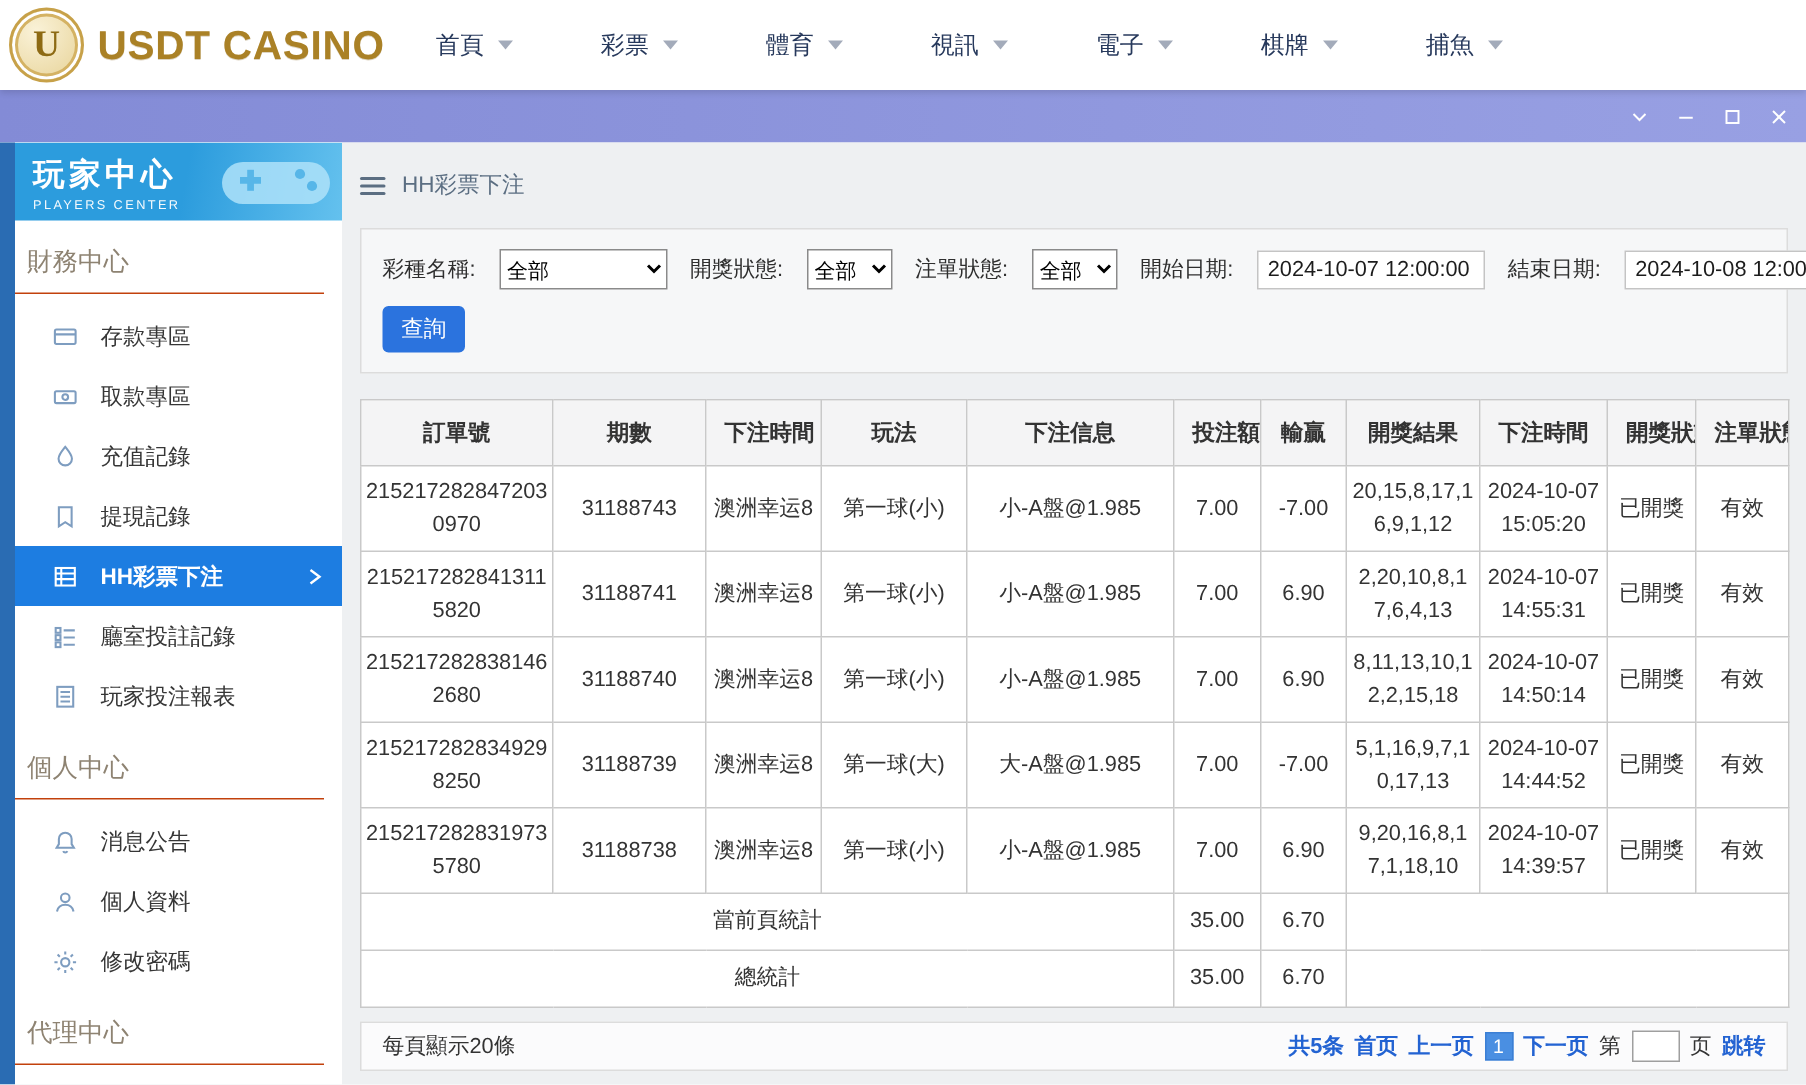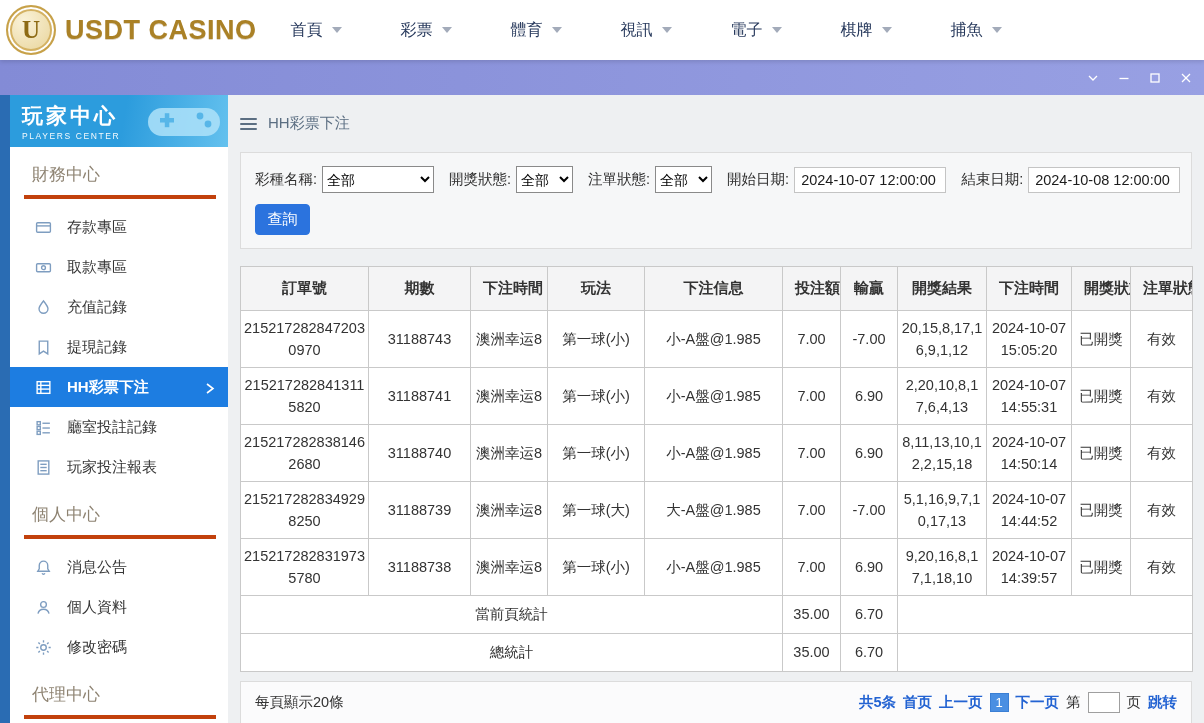--- a/index.html
+++ b/index.html
@@ -24,52 +24,52 @@
   
   .workspace{display:flex;height:628px;background:#eef0f2;}
   .left-strip{width:10px;background:#2a6cb3;flex-shrink:0;}
 
   
   .sidebar{width:218px;background:#fff;flex-shrink:0;overflow:hidden;}
   .sidebar-header{height:52px;background:linear-gradient(100deg,#2c9cdd 52%,#64c1ee);color:#fff;padding:7px 0 0 12px;position:relative;overflow:hidden;}
   .sidebar-title{font-size:21px;font-weight:bold;letter-spacing:3px;}
   .sidebar-subtitle{font-size:8.5px;letter-spacing:1.6px;margin-top:1px;opacity:.95;}
   .gamepad{position:absolute;right:2px;top:3px;}
-  .side-section{margin:9px 12px 8px 14px;padding:7px 2px 9px 8px;border-bottom:4px solid #c2410c;color:#8e8372;font-size:17px;}
+  .side-section{margin:9px 12px 8px 0;padding:7px 2px 9px 8px;border-bottom:1px solid #c2410c;color:#8e8372;font-size:17px;}
   .side-item{height:40px;display:flex;align-items:center;gap:15px;padding-left:25px;font-size:15px;color:#363636;cursor:pointer;position:relative;}
   .side-item .icon{width:17px;height:17px;color:#7e9dc0;flex-shrink:0;}
   .side-item .icon svg{width:17px;height:17px;stroke:currentColor;fill:none;stroke-width:1.3;}
   .side-item.active{background:#1d7de1;color:#fff;font-weight:bold;}
   .side-item.active .icon{color:#fff;}
   .side-item .chev{position:absolute;right:13px;width:10px;height:13px;}
   .side-item .chev svg{width:10px;height:13px;stroke:#fff;stroke-width:1.6;fill:none;}
 
   
   .content{flex:1;padding:0 12px;overflow:hidden;}
   .content-header{height:57px;display:flex;align-items:center;gap:11px;color:#5b6e82;font-size:15px;}
   .hamburger{display:flex;flex-direction:column;gap:3px;width:17px;cursor:pointer;}
   .hamburger i{height:2px;background:#5b6e82;border-radius:1px;}
 
   .filter-panel{background:#f6f7f8;border:1px solid #dcdcdc;padding:13px 14px;}
   .filter-row{display:flex;align-items:center;font-size:14.5px;color:#2f2f2f;}
-  .f-group{display:flex;align-items:center;gap:5px;margin-right:15px;white-space:nowrap;}
+  .f-group{display:flex;align-items:center;gap:16px;margin-right:15px;white-space:nowrap;}
   select.sel{height:27px;border:1px solid #8a8a8a;background:#fff;font-size:14px;font-family:inherit;}
   select.wide{width:112px;}
   select.narrow{width:57px;}
   input.date{height:26px;width:152px;border:1px solid #c4c4c4;padding:0 6px;font-size:14.5px;color:#1c1c1c;font-family:inherit;background:#fff;}
   .search-btn{margin-top:11px;width:55px;height:31px;background:#2b73de;border:1px solid #2b73de;border-radius:4px;color:#fff;font-size:15px;cursor:pointer;font-family:inherit;}
 
   .bet-table{margin-top:17px;width:952px;border-collapse:collapse;table-layout:fixed;background:#fff;color:#333;}
   .bet-table th,.bet-table td{border:1px solid #c9c9c9;text-align:center;vertical-align:middle;}
   .bet-table thead th{height:37px;background:#f4f4f5;font-size:15px;font-weight:bold;padding:12px;white-space:nowrap;overflow:hidden;}
   .bet-table tbody td{height:57px;font-size:14.5px;line-height:1.55;padding:2px 3px;}
   td.breakall{word-break:break-all;}
   .bet-table tr.summary td{height:38px;}
 
-  .table-footer{margin-top:9px;border:1px solid #dcdcdc;background:#fbfbfc;height:43px;display:flex;align-items:center;justify-content:space-between;padding:0 14px;font-size:14.5px;color:#333;}
+  .table-footer{margin-top:9px;border:1px solid #dcdcdc;background:#fbfbfc;height:33px;display:flex;align-items:center;justify-content:space-between;padding:0 14px;font-size:14.5px;color:#333;}
   .pagination{display:flex;align-items:center;gap:7px;}
   .pg-link{color:#2363d2;font-weight:bold;cursor:pointer;white-space:nowrap;}
   .pg-current{min-width:19px;height:19px;padding:0 2px;background:#4a8fe2;border:1px solid #3b7fd4;color:#fff;font-size:13px;display:flex;align-items:center;justify-content:center;}
   .pg-text{color:#333;}
   .pg-input{width:32px;height:21px;border:1px solid #9f9f9f;background:#fff;}
 </style>
 </head>
 <body>
 
 <div class="page">

